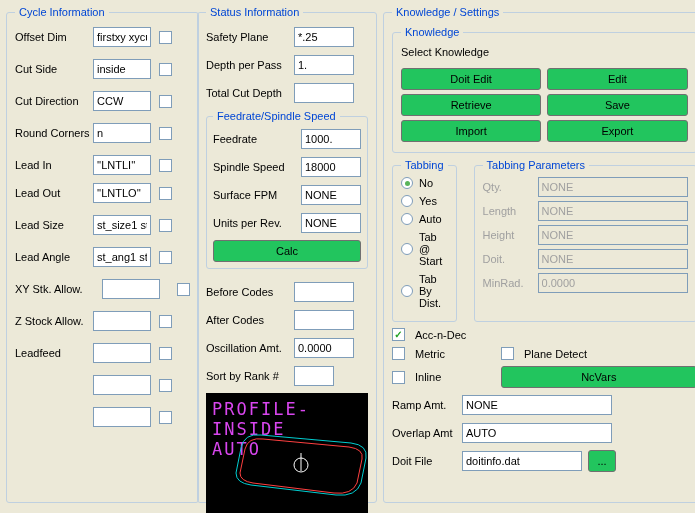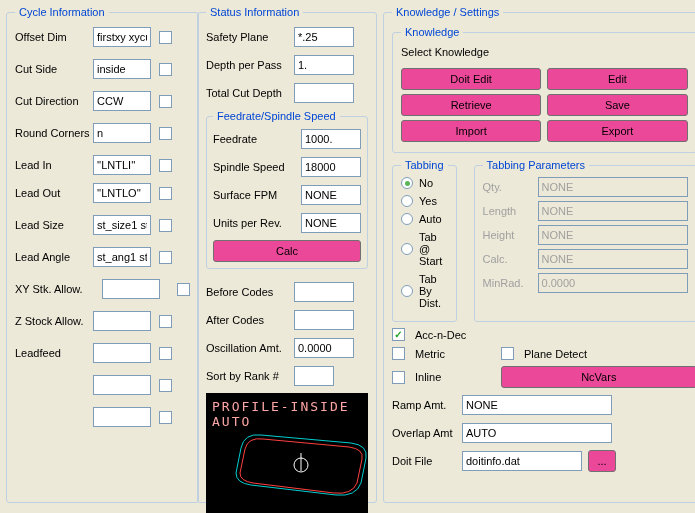--- a/index.html
+++ b/index.html
@@ -75,21 +75,21 @@
     display: inline-flex;
     align-items: center; justify-content: center;
   }
   .radio.on::after {
     content: "";
     width: 5px; height: 5px;
     background: #5AB55A;
     border-radius: 50%;
   }
   button.btn {
-    background: #ec4899;
+    background: #22c55e;
     border: 1px solid #707070;
     border-radius: 3px;
     height: 22px;
     font-family: Tahoma, sans-serif;
     font-size: 11px;
     cursor: pointer;
   }
   .btnpair { display: flex; gap: 6px; margin-bottom: 4px; }
   .btnpair .btn { flex: 1; }
   select {
@@ -98,23 +98,23 @@
     height: 20px;
     font-family: Tahoma, sans-serif;
     font-size: 11px;
     width: 100%;
   }
   .preview {
     background: #000;
     height: 120px;
     width: 100%;
     position: relative;
-    color: #fca5a5;
+    color: #d946ef;
     font-family: monospace;
-    font-size: 13px;
+    font-size: 17px;
     letter-spacing: 2px;
     padding: 6px;
   }
   .preview svg { position: absolute; left: 10px; top: 30px; }
   .kchecks { display: flex; align-items: center; gap: 6px; margin-bottom: 6px; }
   .kchecks .chkbox { margin-left: 0; margin-right: 4px; }
   .col1 input[type=text] { width: 58px; }
   .col2 input[type=text] { width: 60px; }
   .col3 input[type=text] { width: 150px; }
   .tabrow { display:flex; gap:17px; }
@@ -325,21 +325,21 @@
               </div>
               <div class="row">
                 <label>Length</label>
                 <input type="text" disabled="" class="dis" value="NONE" style="">
               </div>
               <div class="row">
                 <label>Height</label>
                 <input type="text" disabled="" class="dis" value="NONE" style="">
               </div>
               <div class="row">
-                <label>Calc.</label>
+                <label>Doit.</label>
                 <input type="text" disabled="" class="dis" value="NONE" style="">
               </div>
               <div class="row">
                 <label>MinRad.</label>
                 <input type="text" disabled="" class="dis" value="0.0000" style="">
               </div>
             </div>
         </fieldset>
       </div>
 

